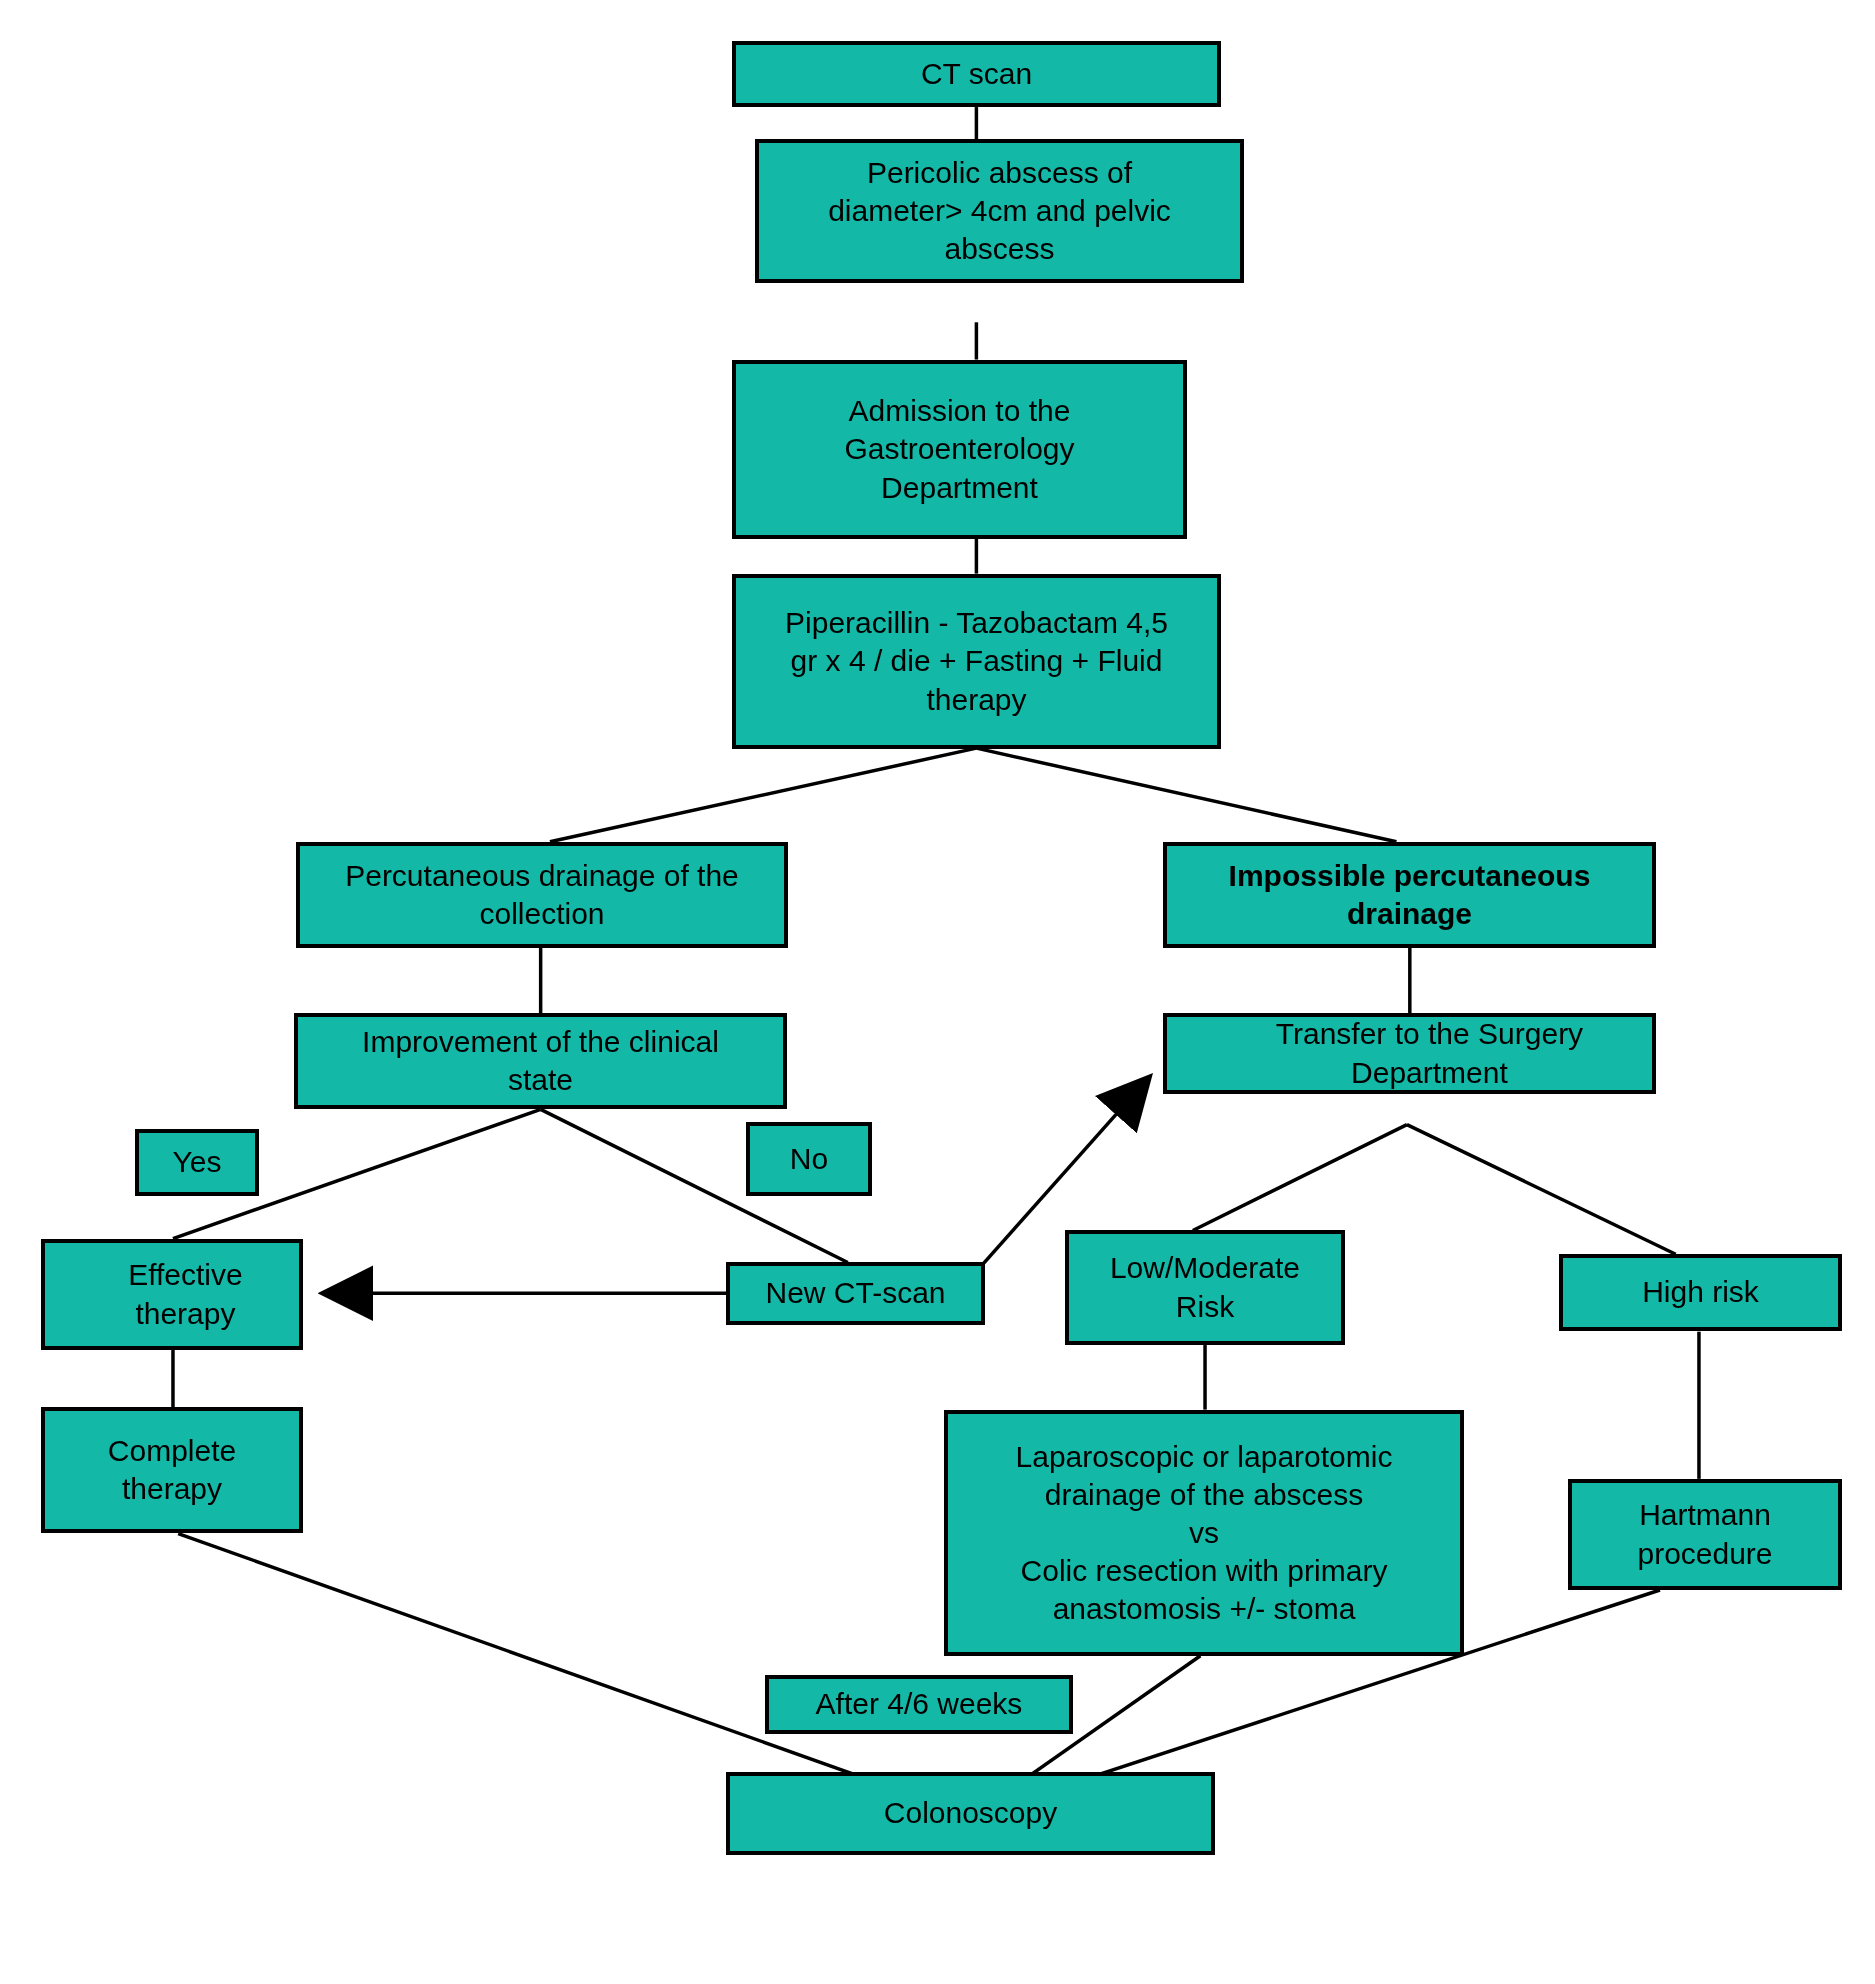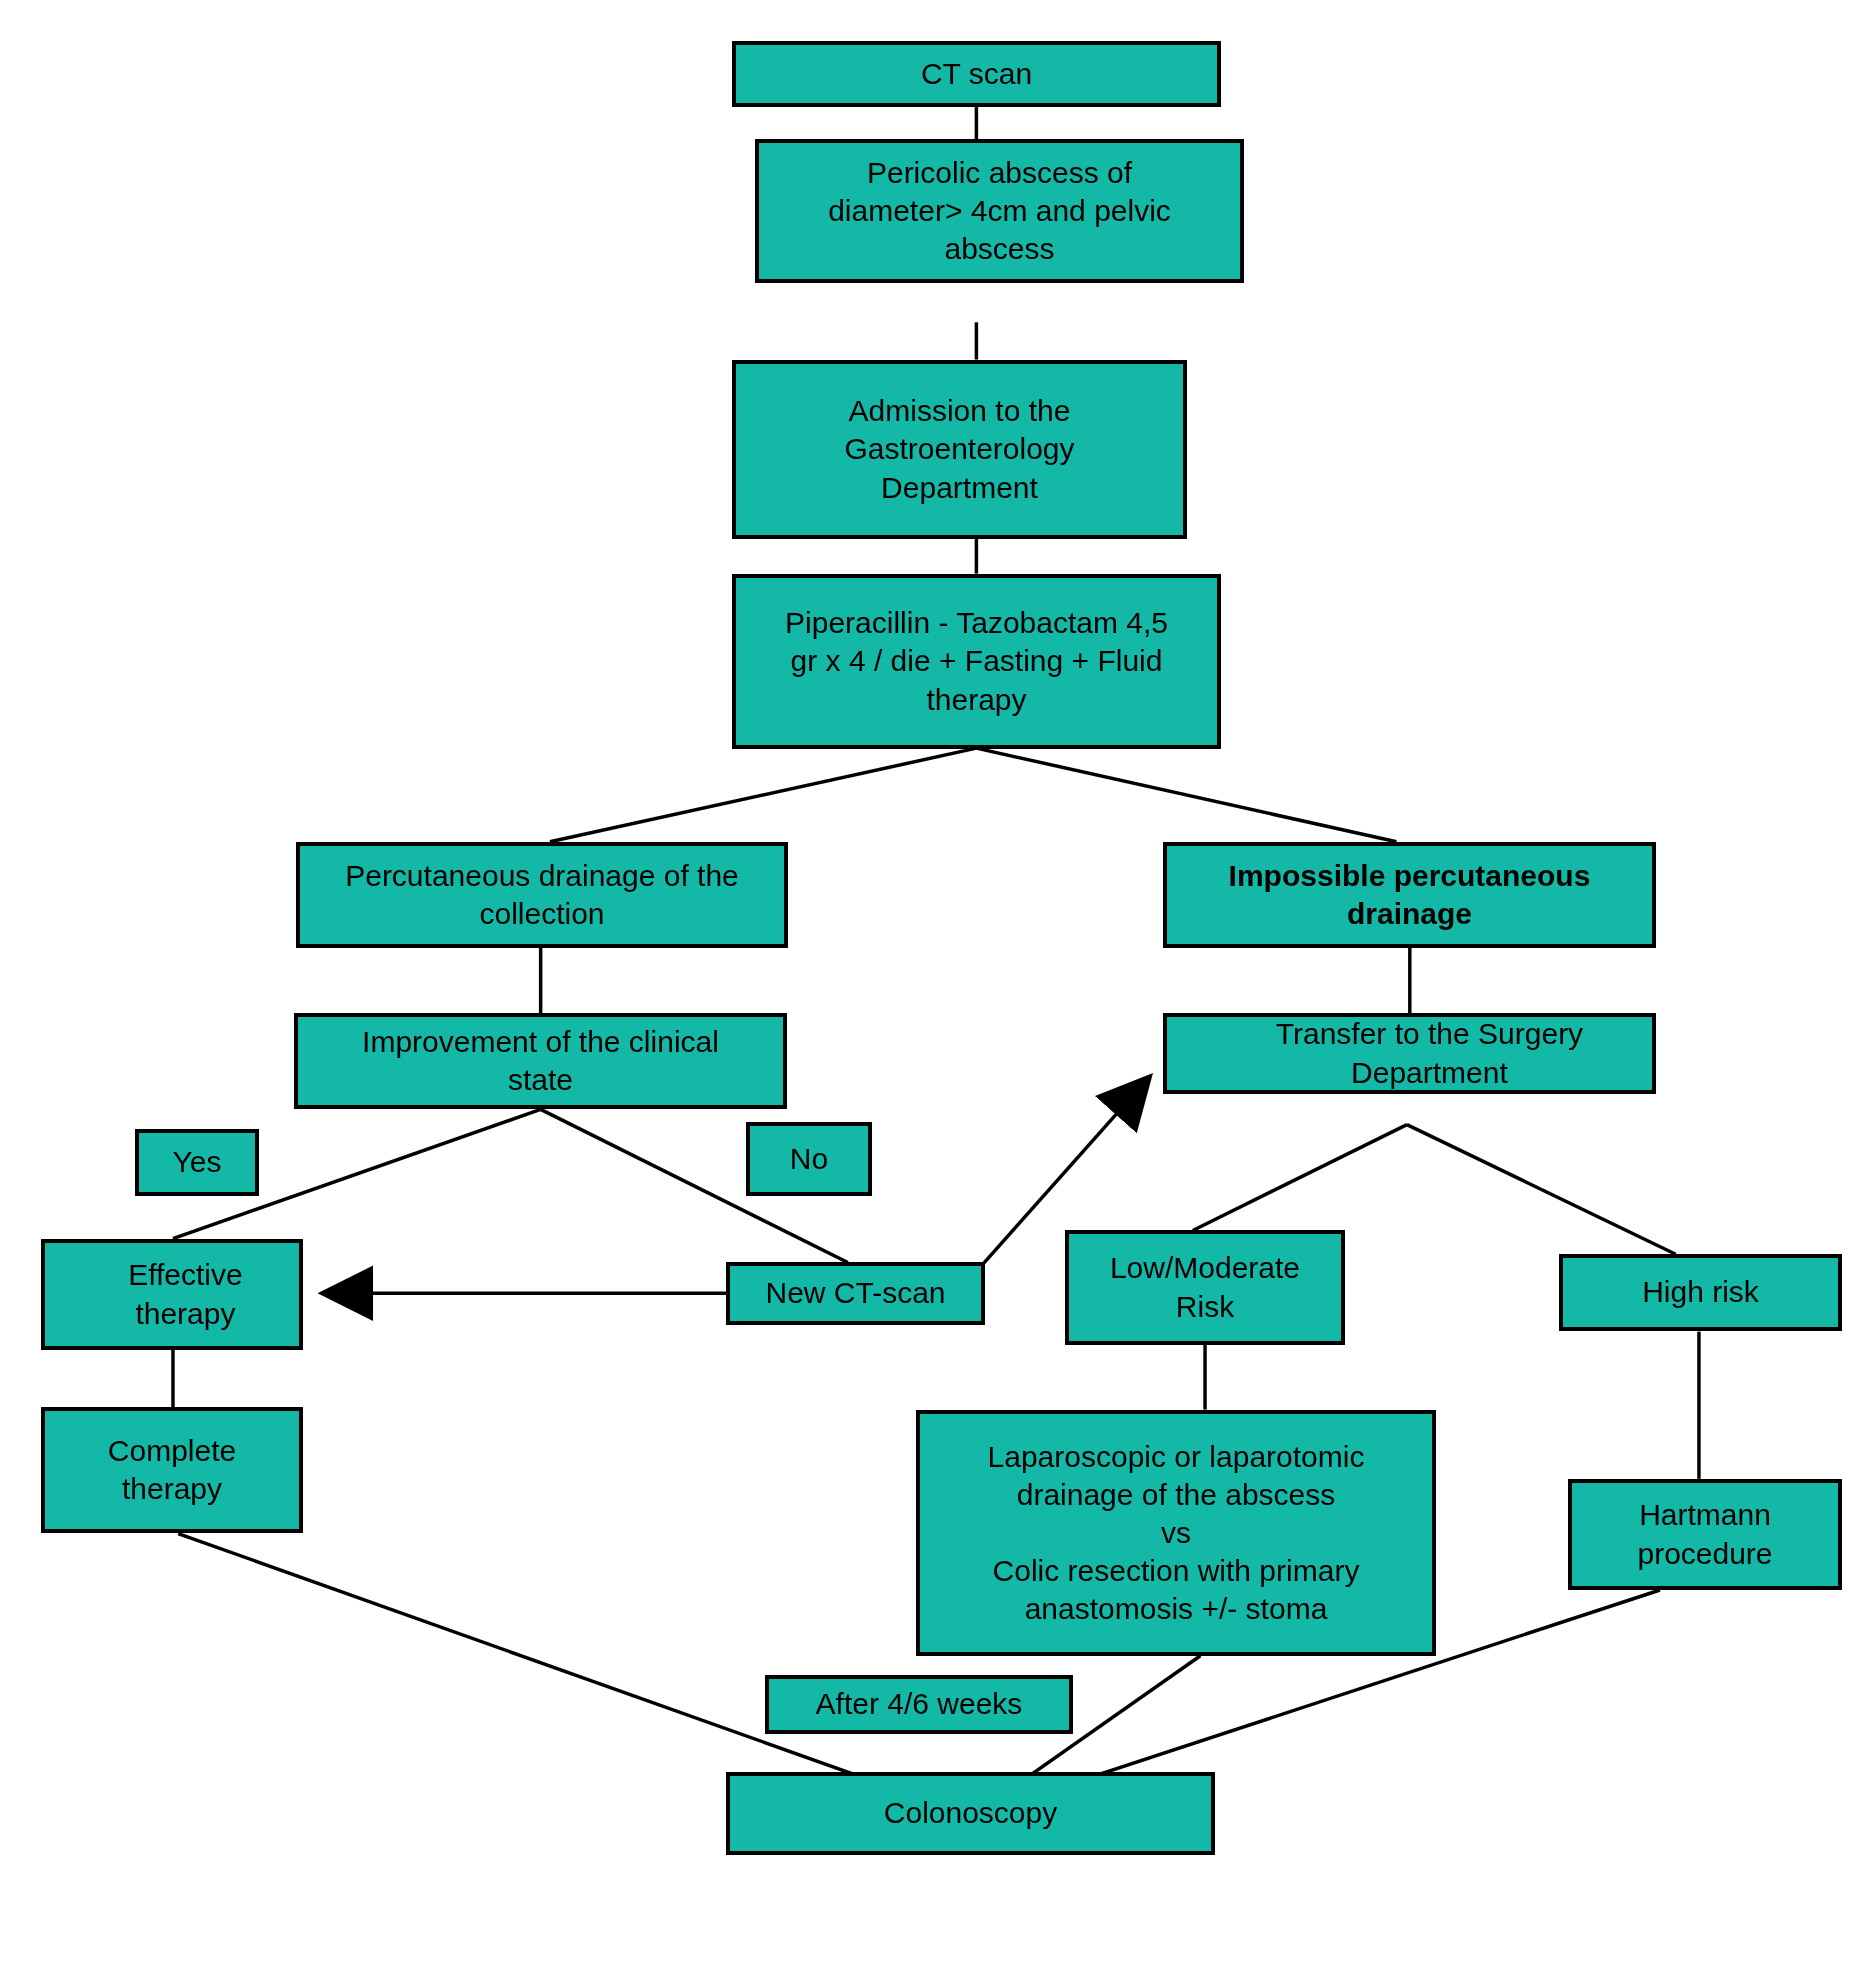--- a/index.html
+++ b/index.html
@@ -42,21 +42,21 @@
   .n-imposs     { left: 1163px; top: 842px; width: 493px; height: 106px; font-weight: bold; }
   .n-improve    { left: 294px;  top: 1013px; width: 493px; height: 96px; }
   .n-transfer   { left: 1163px; top: 1013px; width: 493px; height: 81px; padding-left: 48px; }
   .n-yes        { left: 135px;  top: 1129px; width: 124px; height: 67px; }
   .n-no         { left: 746px; top: 1122px; width: 126px; height: 74px; }
   .n-effective  { left: 41px;   top: 1239px; width: 262px; height: 111px; padding-left: 35px; }
   .n-newct      { left: 726px; top: 1262px; width: 259px; height: 63px; }
   .n-low        { left: 1065px; top: 1230px; width: 280px; height: 115px; }
   .n-high       { left: 1559px; top: 1254px; width: 283px; height: 77px; }
   .n-complete   { left: 41px;   top: 1407px; width: 262px; height: 126px; }
-  .n-laparo     { left: 916px; top: 1410px; width: 520px; height: 246px; }
+  .n-laparo     { left: 944px; top: 1410px; width: 520px; height: 246px; }
   .n-hartmann   { left: 1568px; top: 1479px; width: 274px; height: 111px; }
   .n-after      { left: 765px; top: 1675px; width: 308px; height: 59px; }
   .n-colono     { left: 726px; top: 1772px; width: 489px; height: 83px; }
 </style>
 </head>
 <body>
 
 <div class="canvas">
 
   <svg class="connector-layer" viewBox="0 0 3224 3412" xmlns="http://www.w3.org/2000/svg">

